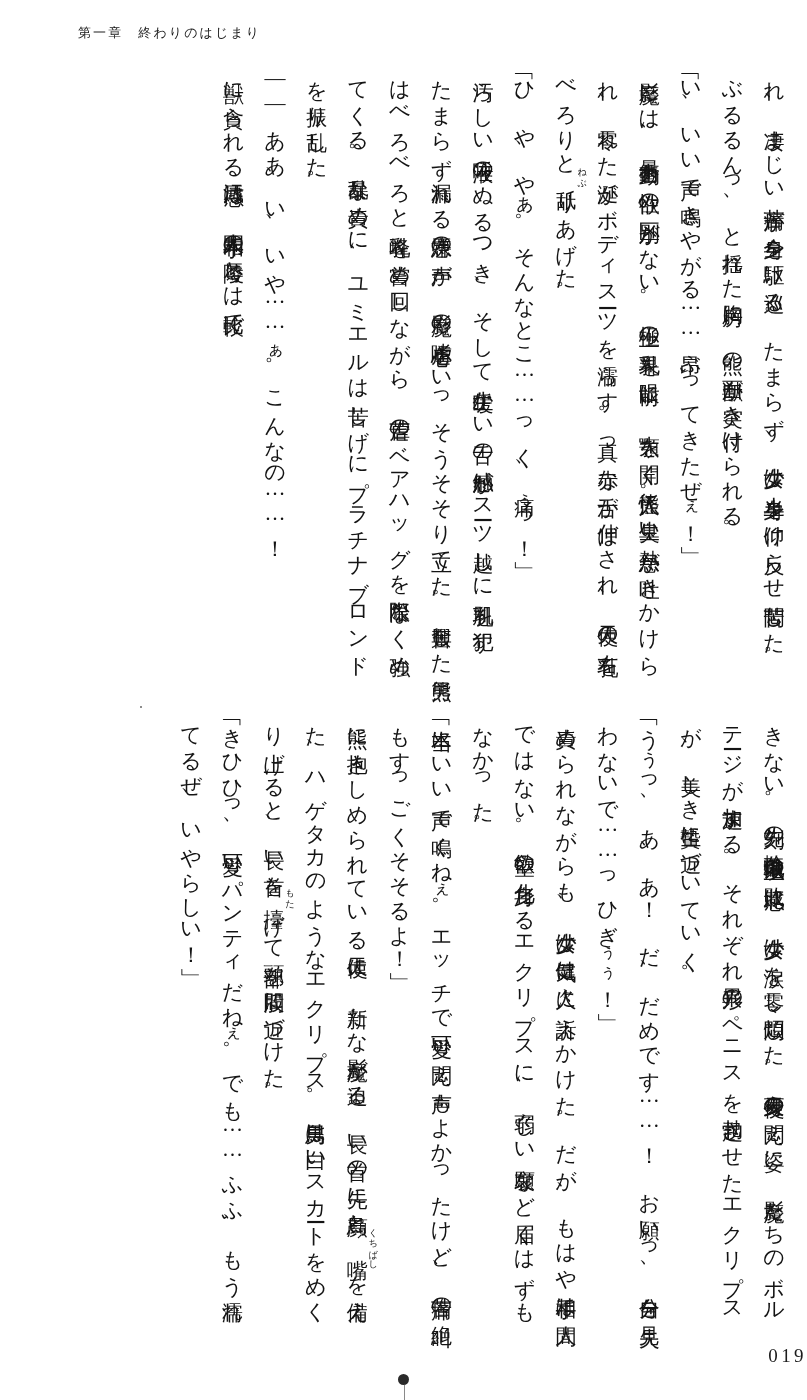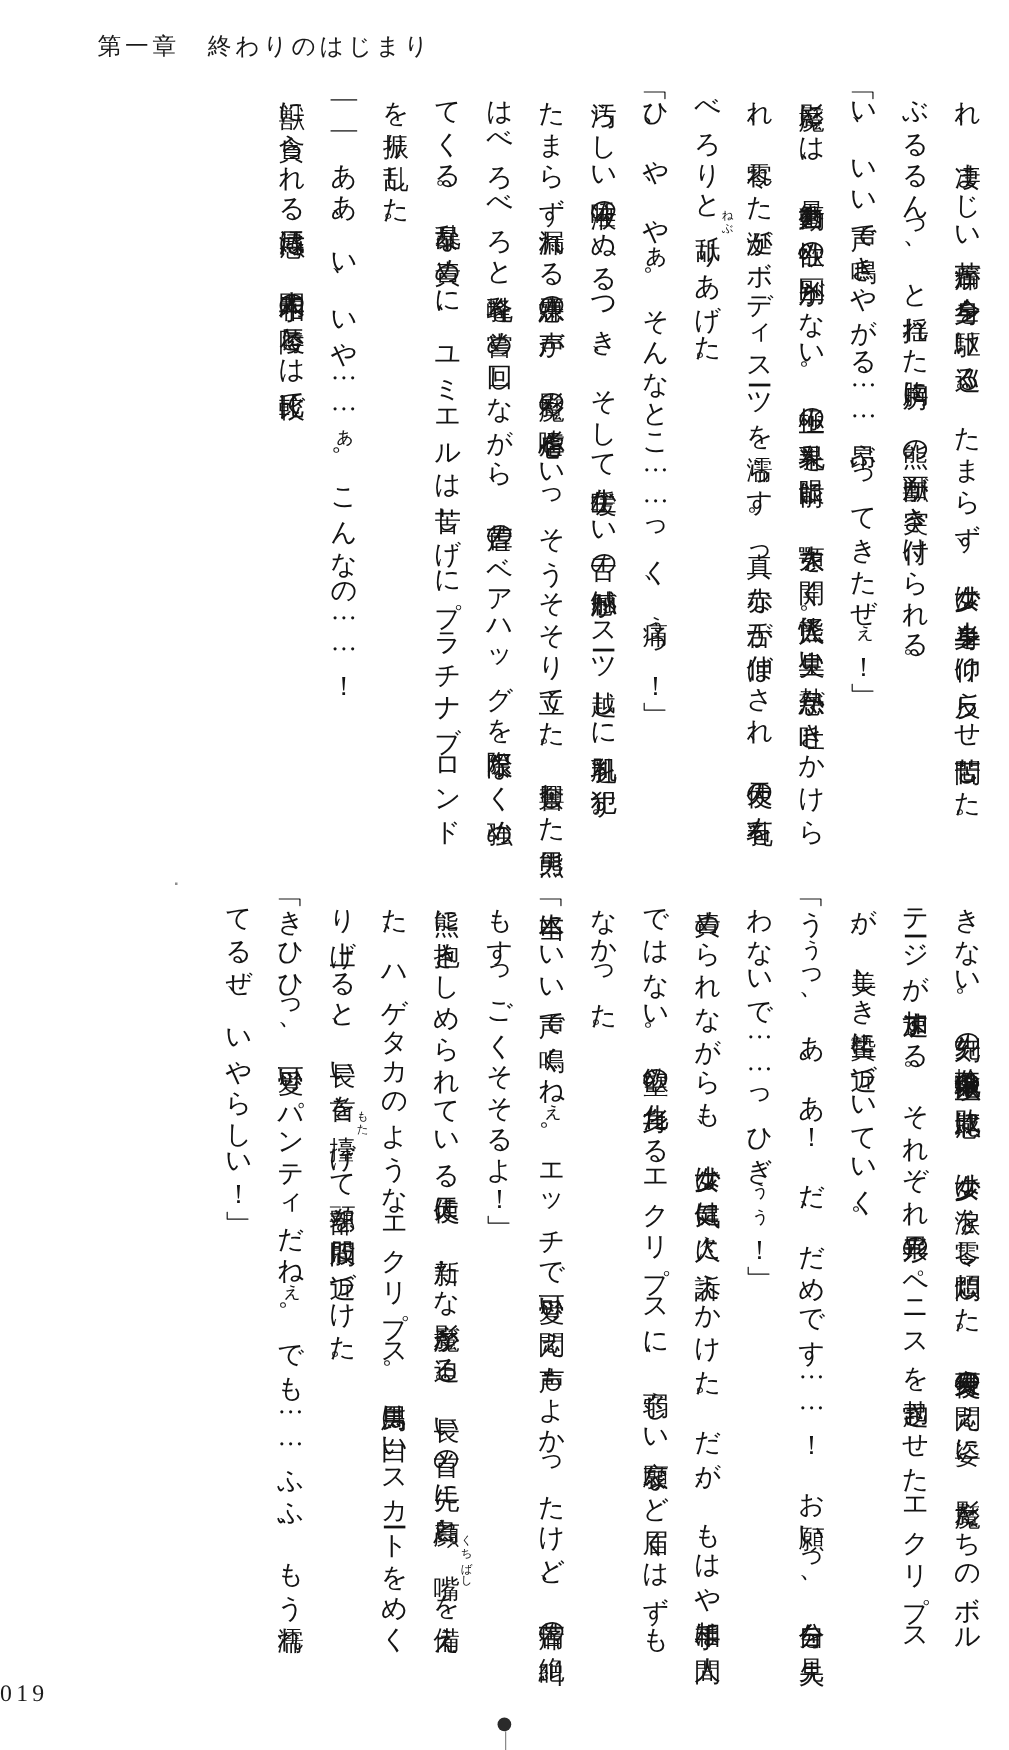--- a/index.html
+++ b/index.html
@@ -17,21 +17,21 @@
     overflow: hidden;
   }
 
   
   #header {
     position: absolute;
     top: 24px;
     left: 78px;
     right: 60px;
     height: 34px;
-    font-size: 19px;
+    font-size: 13px;
     letter-spacing: 0.16em;
     color: #1a1a1a;
     white-space: nowrap;
   }
 
   
   .vblock {
     position: absolute;
     writing-mode: vertical-rl;
     -webkit-writing-mode: vertical-rl;
@@ -78,21 +78,21 @@
     writing-mode: vertical-rl;
     -webkit-writing-mode: vertical-rl;
   }
 
   
   #folio {
     position: absolute;
     left: 0;
     right: 0;
     top: 1345px;
-    text-align: left;
+    text-align: right;
     font-size: 19px;
     letter-spacing: 0.18em;
     color: #1c1c1c;
   }
   #ornament {
     position: absolute;
     left: 0;
     right: 0;
     top: 1374px;
     height: 26px;

